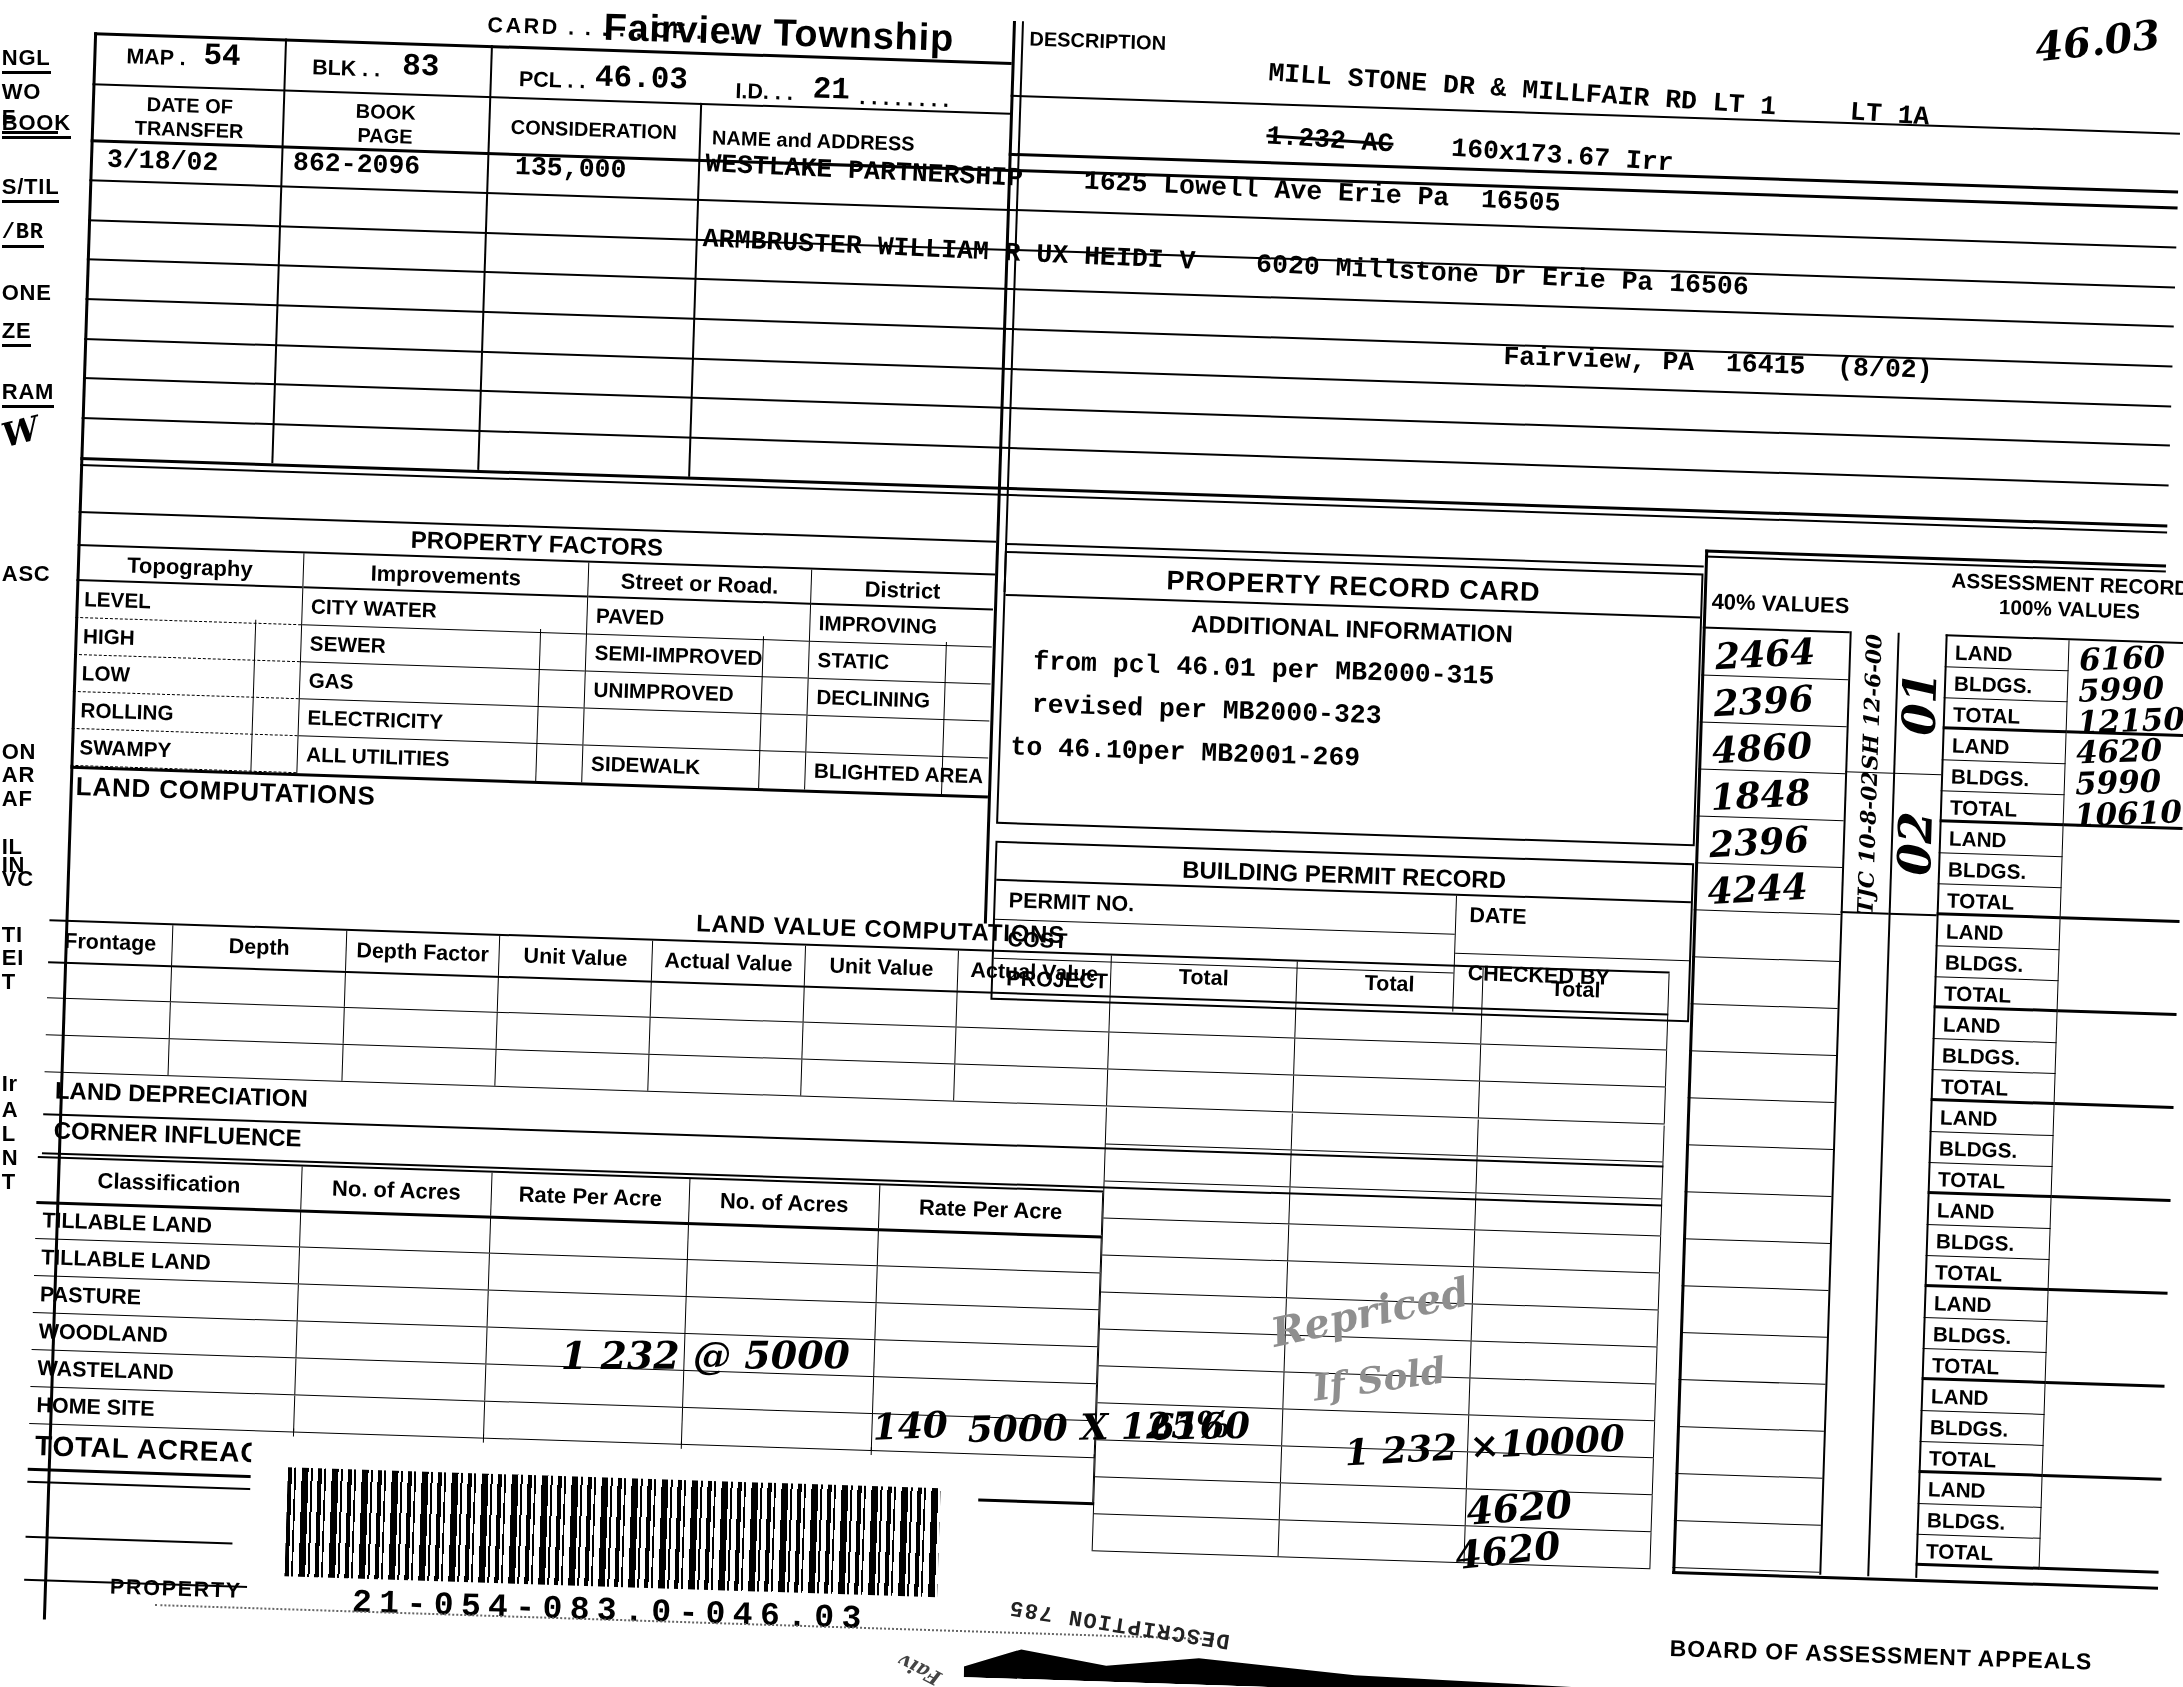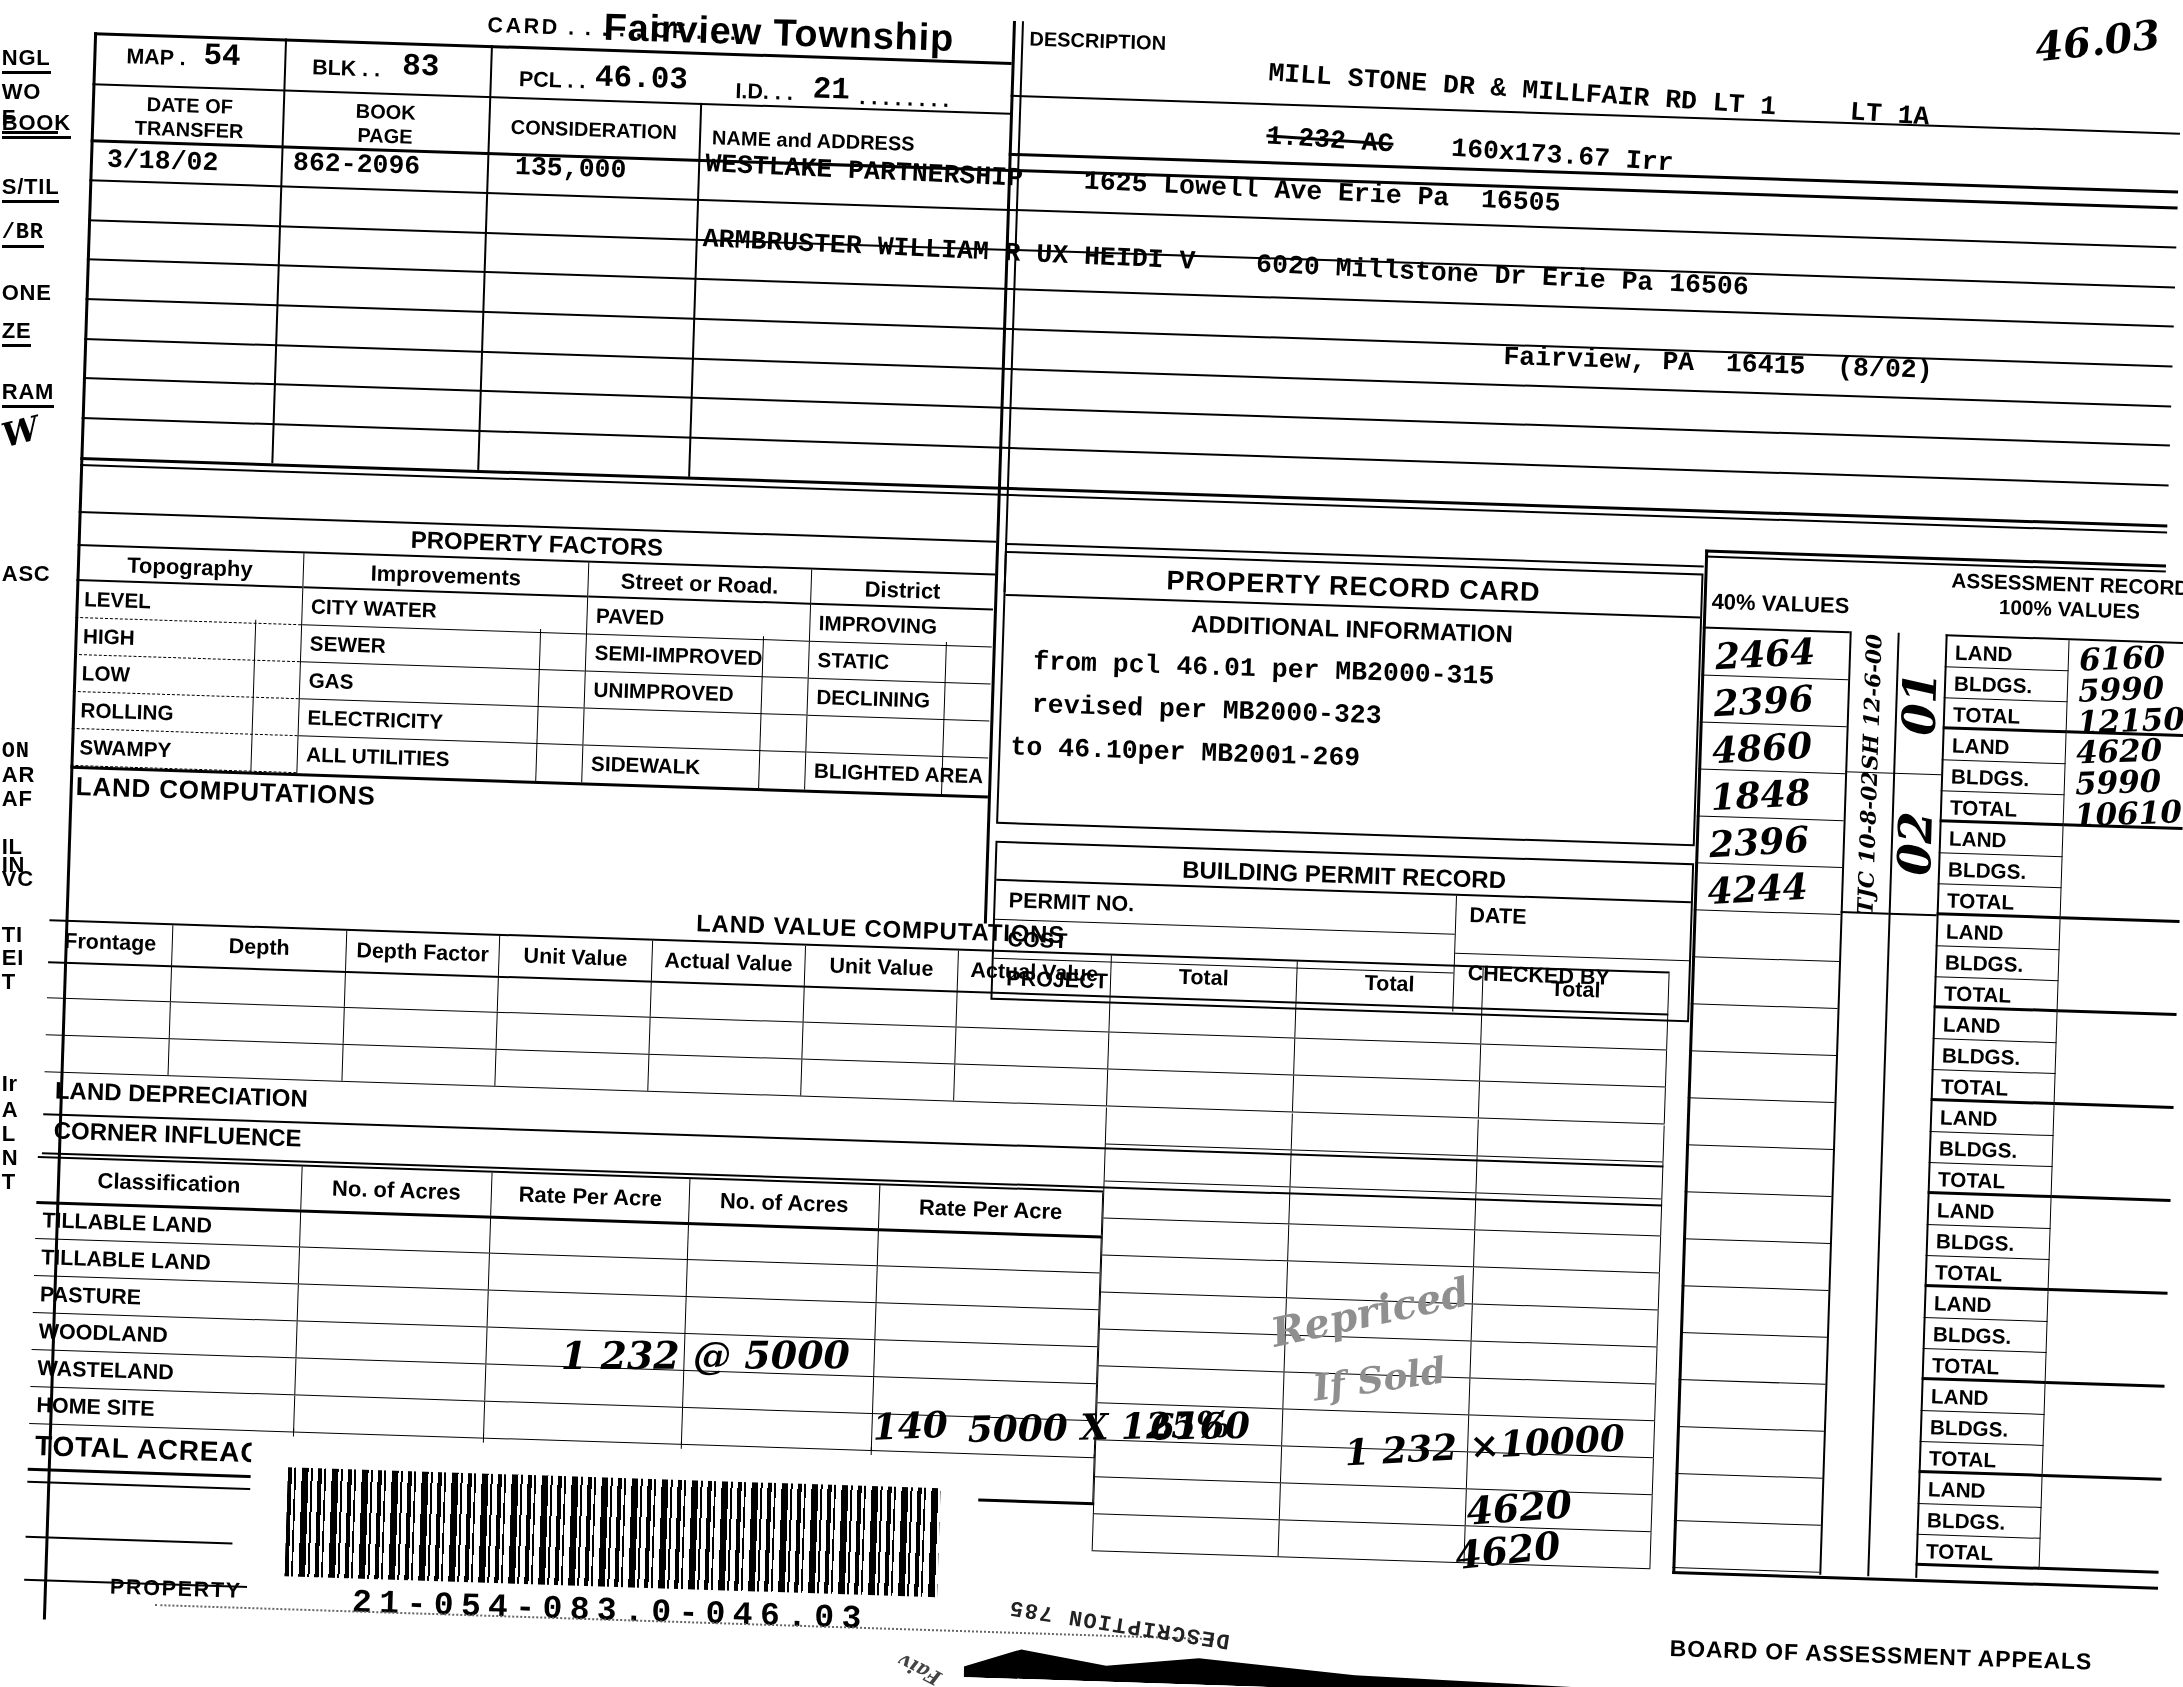--- a/index.html
+++ b/index.html
@@ -130,21 +130,21 @@
     <div class="frag ul" style="top: 45px;">NGL</div>
     <div class="frag ul" style="top: 79px;">WO F</div>
     <div class="frag ul" style="top: 110px;">BOOK</div>
     <div class="frag ul" style="top: 174px;">S/TIL</div>
     <div class="frag ul" style="top: 220px; font-family: Liberation Mono, monospace;">/BR</div>
     <div class="frag" style="top: 280px;">ONE</div>
     <div class="frag ul" style="top: 318px;">ZE</div>
     <div class="frag ul" style="top: 379px;">RAM</div>
     <div class="frag hand" style="top: 412px;">W</div>
     <div class="frag" style="top: 561px;">ASC</div>
-    <div class="frag" style="top: 739px; font-family: Liberation Mono, monospace;">ON</div>
+    <div class="frag" style="top: 739px;">ON</div>
     <div class="frag" style="top: 762px;">AR</div>
     <div class="frag" style="top: 786px;">AF</div>
     <div class="frag" style="top: 852px;">IN</div>
     <div class="frag" style="top: 834px;">IL</div>
     <div class="frag" style="top: 866px;">VC</div>
     <div class="frag" style="top: 922px;">TI</div>
     <div class="frag" style="top: 945px;">EI</div>
     <div class="frag" style="top: 969px;">T</div>
     <div class="frag" style="top: 1071px;">Ir</div>
     <div class="frag" style="top: 1097px;">A</div>

